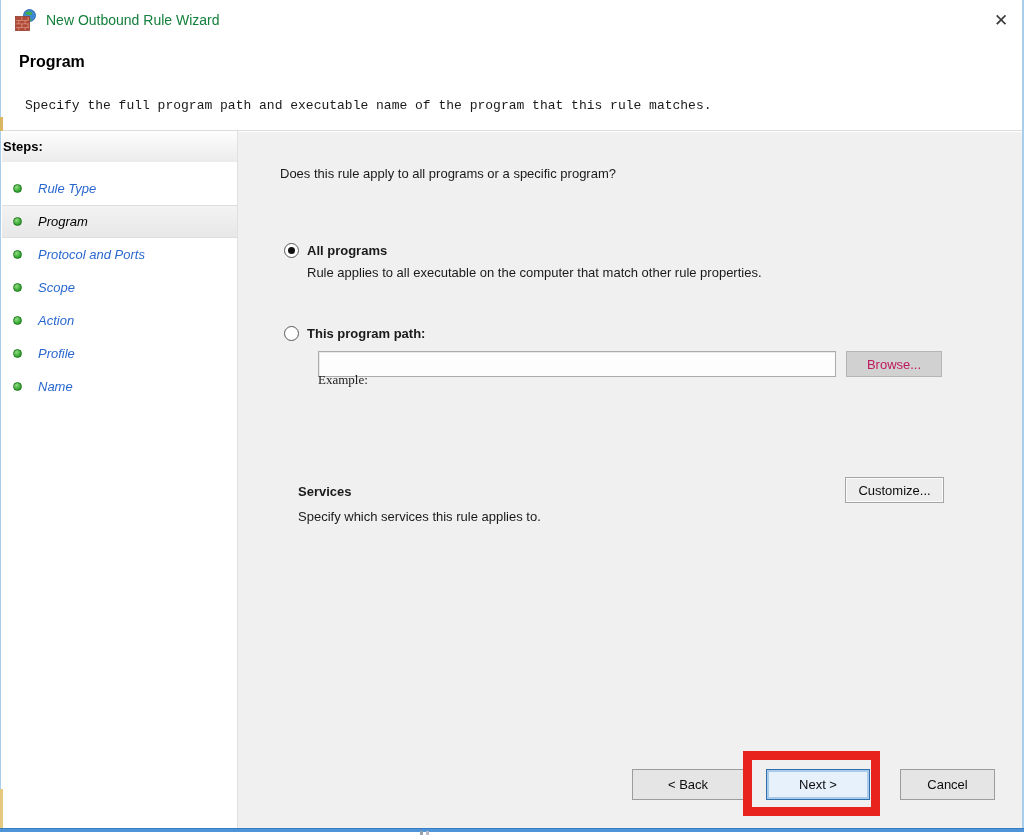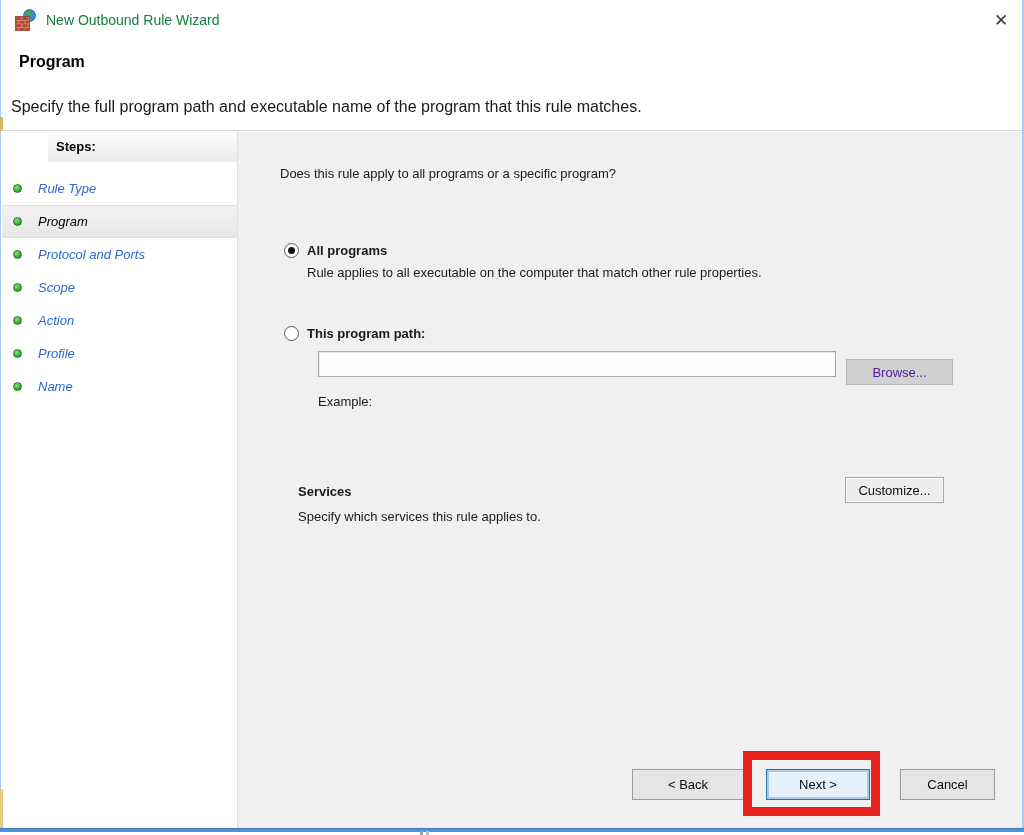--- a/index.html
+++ b/index.html
@@ -17,25 +17,25 @@
 
   
   .titlebar { position:absolute; left:2px; top:0; width:1020px; height:40px; background:#fff; }
   .app-icon { position:absolute; left:13px; top:9px; width:22px; height:22px; }
   .title-text { position:absolute; left:44px; top:12px; font-size:14px; color:#15803d; }
   .close-btn { position:absolute; left:979px; top:5px; width:40px; height:30px; display:flex; align-items:center; justify-content:center; font-size:17px; color:#3a3a3a; cursor:default; background:transparent; border:none; }
 
   
   .header-sec { position:absolute; left:2px; top:40px; width:1020px; height:91px; background:#fff; border-bottom:1px solid #dcdcdc; }
   .header-title { position:absolute; left:17px; top:13px; font-size:16px; font-weight:bold; color:#000; }
-  .header-sub { position:absolute; left:9px; top:58px; font-size:16px; color:#1a1a1a; }
+  .header-sub { position:absolute; left:23px; top:58px; font-size:13px; color:#1a1a1a;font-family:Liberation Mono, monospace; }
 
   
   .sidebar { position:absolute; left:2px; top:132px; width:235px; height:696px; background:#fff; }
-  .steps-heading { position:absolute; left:0; top:0; width:235px; height:30px; line-height:30px; padding-left:8px; font-weight:bold; background:linear-gradient(#fdfdfd,#ececec); border-bottom:1px solid #ececec; color:#000;margin-left:46px; }
+  .steps-heading { position:absolute; left:0; top:0; width:235px; height:30px; line-height:30px; padding-left:1px; font-weight:bold; background:linear-gradient(#fdfdfd,#ececec); border-bottom:1px solid #ececec; color:#000; }
   .step-item { position:absolute; left:0; width:235px; height:33px; line-height:33px; padding-left:36px; cursor:pointer; }
   .step-item .bullet { position:absolute; left:11px; top:12px; width:9px; height:9px; border-radius:50%; background:radial-gradient(circle at 35% 30%, #90dc80, #2fa22c 70%); border:1px solid #1d7a1e; }
   .step-label { color:#2a68cf;font-style:italic; }
   .step-item.active { background:linear-gradient(#f3f3f3,#e7e7e7); box-shadow:inset 0 1px 0 #dedede, inset 0 -1px 0 #dedede; }
   .step-item.active .step-label { color:#000; }
   .v-divider { position:absolute; left:237px; top:131px; width:1px; height:697px; background:#e0e0e0; }
 
   
   .content { position:absolute; left:238px; top:132px; width:784px; height:696px; background:#f0f0f0; }
   .abs { position:absolute; }
@@ -45,22 +45,22 @@
   .radio { position:absolute; width:15px; height:15px; border:1px solid #595959; border-radius:50%; background:#fff; }
   .radio.checked::after { content:""; position:absolute; left:3px; top:3px; width:7px; height:7px; border-radius:50%; background:#111; }
   .radio-1 { left:46px; top:111px; }
   .radio-1-label { left:69px; top:111px; }
   .radio-1-desc { left:69px; top:133px; }
   .radio-2 { left:46px; top:194px; }
   .radio-2-label { left:69px; top:194px; }
 
   .path-input { position:absolute; left:80px; top:219px; width:518px; height:26px; background:#fdfdfd; border:1px solid #ababab; box-shadow:inset 1px 1px 0 #e9e9e9; font-size:13px; padding:0 4px; font-family:"Liberation Sans", sans-serif; }
   .btn { display:flex; align-items:center; justify-content:center; font-size:13px; font-family:"Liberation Sans", sans-serif; color:#0d0d0d; background:#e5e5e5; border:1px solid #9c9c9c; cursor:pointer; }
-  .btn-browse { position:absolute; left:608px; top:219px; width:107px; height:26px; background:#d1d1d1; border:1px solid #b5b5b5; color:#4c1d95; cursor:default;margin-top:8px; }
-  .example-label { left:80px; top:262px; }
+  .btn-browse { position:absolute; left:608px; top:219px; width:96px; height:26px; background:#d1d1d1; border:1px solid #b5b5b5; color:#be185d; cursor:default; }
+  .example-label { left:80px; top:240px;font-family:Liberation Serif, serif; }
   .example-lines { left:190px; top:256px; line-height:17px; }
 
   .services-title { left:60px; top:352px; }
   .services-desc { left:60px; top:377px; }
   .btn-customize { position:absolute; left:607px; top:345px; width:99px; height:26px; background:#ededed; border:1px solid #a5a5a5; box-shadow:inset 0 0 0 1px #fbfbfb; }
 
   .btn-back { position:absolute; left:394px; top:637px; width:112px; height:31px; }
   .btn-next { position:absolute; left:528px; top:637px; width:104px; height:31px; background:#e6f1fb; border:1px solid #2f6fad; box-shadow:inset 0 0 0 2px #a9cbe9; }
   .btn-cancel { position:absolute; left:662px; top:637px; width:95px; height:31px; }
 

